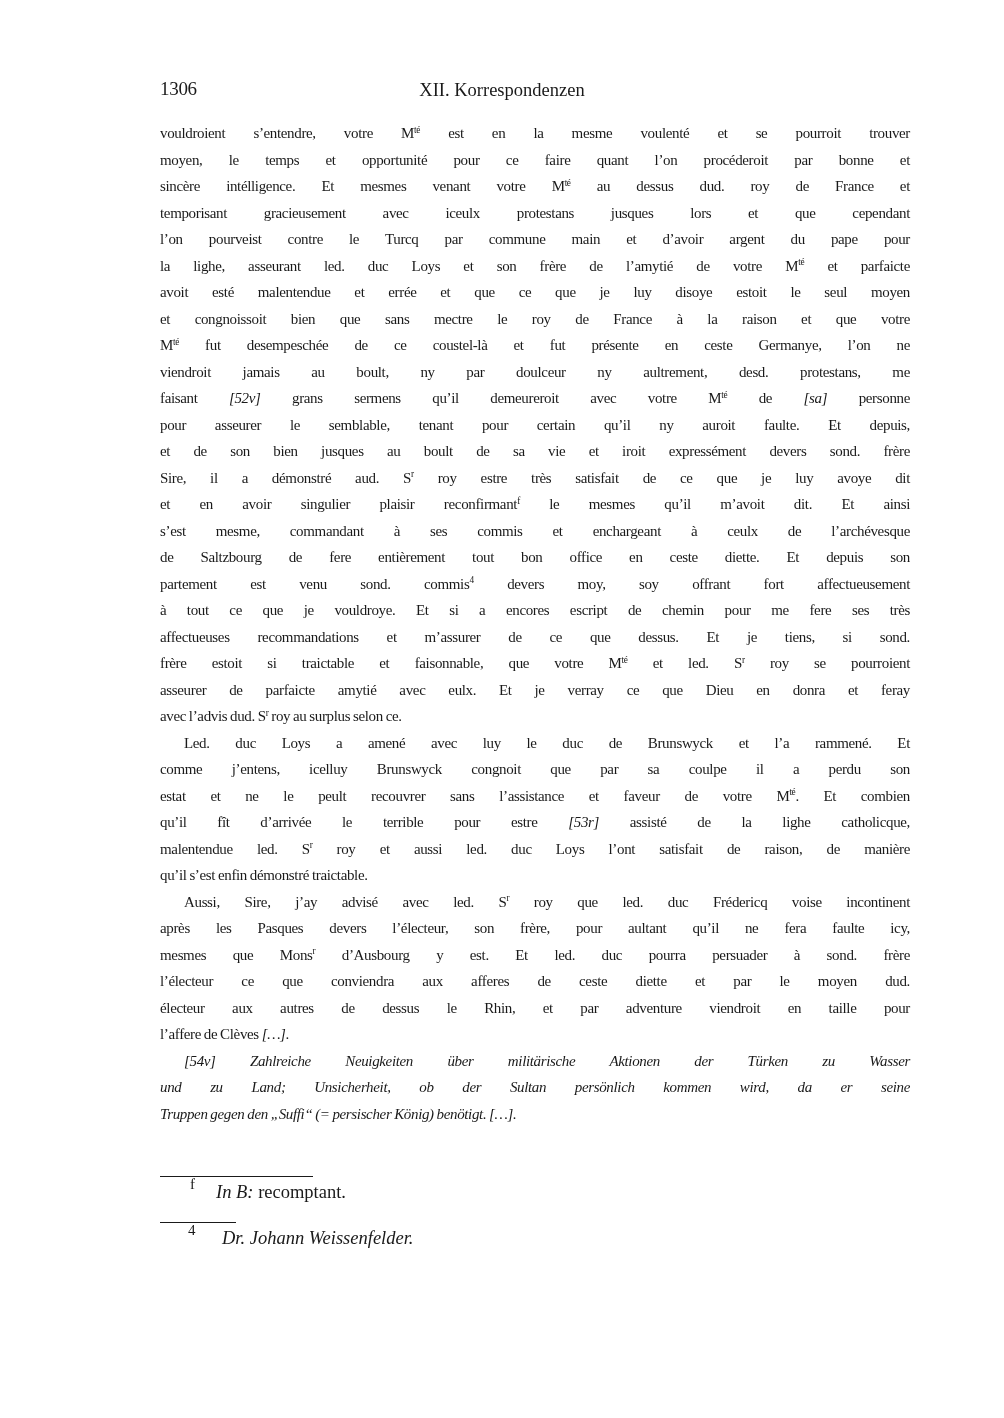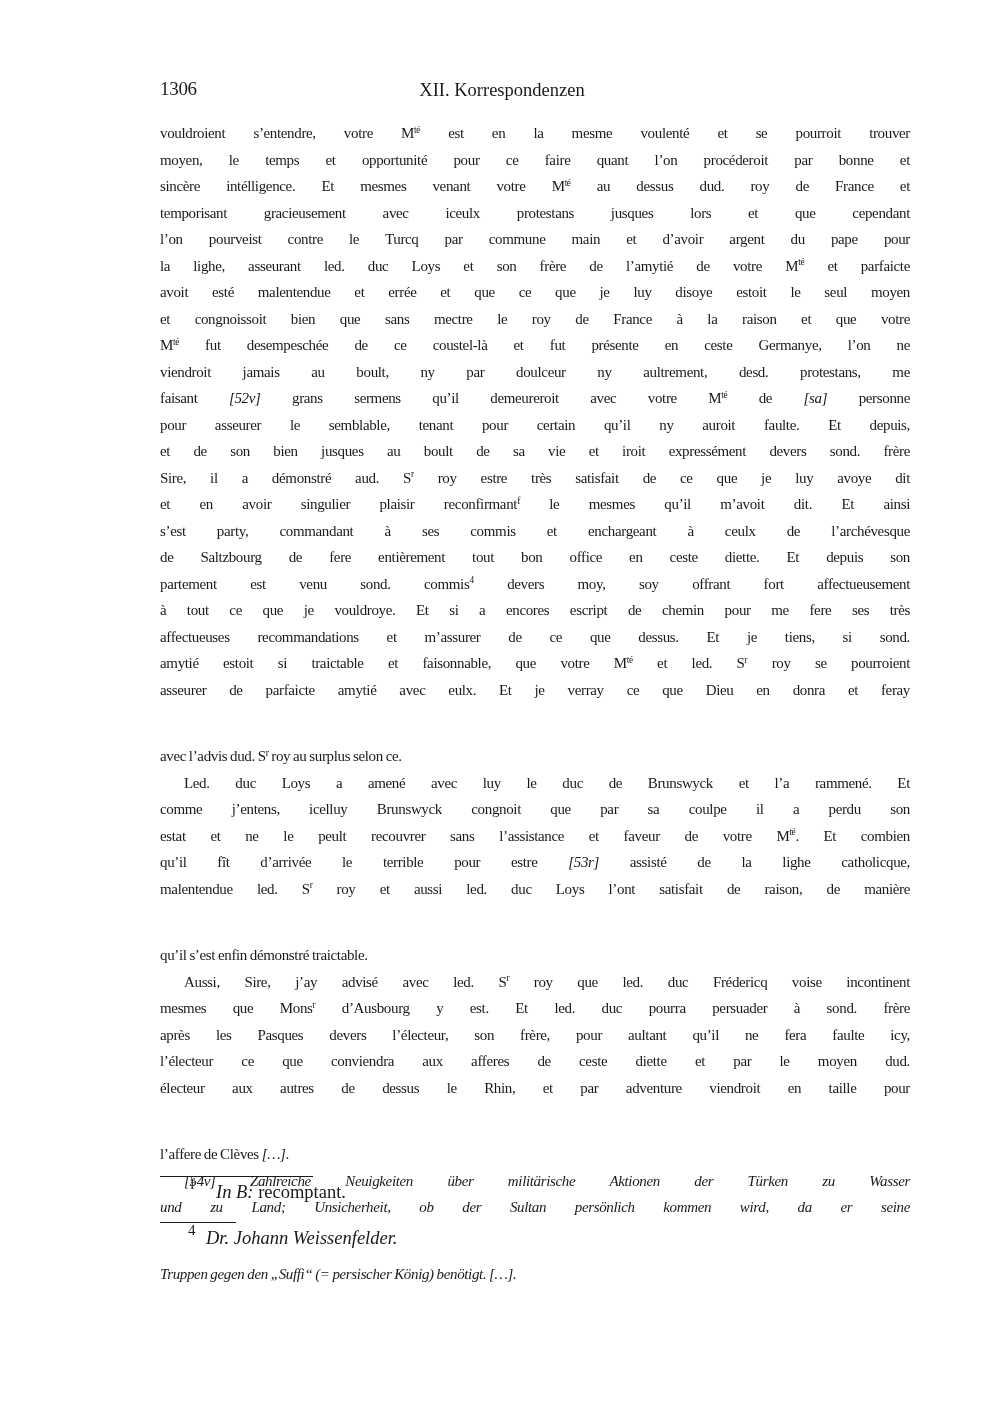--- a/index.html
+++ b/index.html
@@ -3,21 +3,21 @@
 <meta charset="utf-8">
 <style>
   html, body { margin: 0; padding: 0; background: #ffffff; }
   body { width: 1004px; height: 1418px; position: relative; overflow: hidden;
          font-family: "Liberation Serif", "DejaVu Serif", serif; color: #1a1a1a; }
   .page-number { position: absolute; left: 160px; top: 78px; font-size: 19px; letter-spacing: -0.3px; }
   .running-head { position: absolute; left: 0; width: 1004px; top: 80px; text-align: center; font-size: 18.5px; }
   .running-head span { display: inline-block; }
   .body-text { position: absolute; left: 160px; top: 120px; width: 750px; font-size: 15px; line-height: 26.5px; }
   .line { display: block; text-align: justify; text-align-last: justify; white-space: nowrap; height: 26.5px; word-spacing: -0.6px; letter-spacing: -0.35px; }
-  .line.last { text-align-last: left; margin-top: 40px; }
+  .line.last { text-align-last: left; }
   .line.indent { padding-left: 24px; }
   .line.it { font-style: italic; }
   sup { font-size: 0.62em; vertical-align: 0; position: relative; top: -0.55em; line-height: 0; }
   .i { font-style: italic; text-align: right; }
   .fn-rule { position: absolute; left: 160px; height: 1px; background: #1a1a1a; }
   .footnote { position: absolute; left: 160px; font-size: 18.5px; }
   .footnote .mark { position: absolute; top: -6px; font-size: 15px; }
 </style>
 </head>
 <body>
@@ -35,51 +35,51 @@
       <span class="line"><span>la lighe, asseurant led. duc Loys et son frère de l’amytié de votre M</span><sup>té</sup><span> et parfaicte</span></span>
       <span class="line"><span>avoit esté malentendue et errée et que ce que je luy disoye estoit le seul moyen</span></span>
       <span class="line"><span>et congnoissoit bien que sans mectre le roy de France à la raison et que votre</span></span>
       <span class="line"><span>M</span><sup>té</sup><span> fut desempeschée de ce coustel-là et fut présente en ceste Germanye, l’on ne</span></span>
       <span class="line"><span>viendroit jamais au boult, ny par doulceur ny aultrement, desd. protestans, me</span></span>
       <span class="line"><span>faisant </span><span class="i">[52v]</span><span> grans sermens qu’il demeureroit avec votre M</span><sup>té</sup><span> de </span><span class="i">[sa]</span><span> personne</span></span>
       <span class="line"><span>pour asseurer le semblable, tenant pour certain qu’il ny auroit faulte. Et depuis,</span></span>
       <span class="line"><span>et de son bien jusques au boult de sa vie et iroit expressément devers sond. frère</span></span>
       <span class="line"><span>Sire, il a démonstré aud. S</span><sup>r</sup><span> roy estre très satisfait de ce que je luy avoye dit</span></span>
       <span class="line"><span>et en avoir singulier plaisir reconfirmant</span><sup>f</sup><span> le mesmes qu’il m’avoit dit. Et ainsi</span></span>
-      <span class="line"><span>s’est party, commandant à ses commis et enchargeant à ceulx de l’archévesque</span></span>
+      <span class="line"><span>s’est mesme, commandant à ses commis et enchargeant à ceulx de l’archévesque</span></span>
       <span class="line"><span>de Saltzbourg de fere entièrement tout bon office en ceste diette. Et depuis son</span></span>
       <span class="line"><span>partement est venu sond. commis</span><sup>4</sup><span> devers moy, soy offrant fort affectueusement</span></span>
       <span class="line"><span>à tout ce que je vouldroye. Et si a encores escript de chemin pour me fere ses très</span></span>
       <span class="line"><span>affectueuses recommandations et m’assurer de ce que dessus. Et je tiens, si sond.</span></span>
-      <span class="line"><span>amytié estoit si traictable et faisonnable, que votre M</span><sup>té</sup><span> et led. S</span><sup>r</sup><span> roy se pourroient</span></span>
+      <span class="line"><span>frère estoit si traictable et faisonnable, que votre M</span><sup>té</sup><span> et led. S</span><sup>r</sup><span> roy se pourroient</span></span>
       <span class="line"><span>asseurer de parfaicte amytié avec eulx. Et je verray ce que Dieu en donra et feray</span></span>
       <span class="line last"><span>avec l’advis dud. S</span><sup>r</sup><span> roy au surplus selon ce.</span></span>
       <span class="line indent"><span>Led. duc Loys a amené avec luy le duc de Brunswyck et l’a rammené. Et</span></span>
       <span class="line"><span>comme j’entens, icelluy Brunswyck congnoit que par sa coulpe il a perdu son</span></span>
       <span class="line"><span>estat et ne le peult recouvrer sans l’assistance et faveur de votre M</span><sup>té</sup><span>. Et combien</span></span>
       <span class="line"><span>qu’il fît d’arrivée le terrible pour estre </span><span class="i">[53r]</span><span> assisté de la lighe catholicque,</span></span>
       <span class="line"><span>malentendue led. S</span><sup>r</sup><span> roy et aussi led. duc Loys l’ont satisfait de raison, de manière</span></span>
       <span class="line last"><span>qu’il s’est enfin démonstré traictable.</span></span>
       <span class="line indent"><span>Aussi, Sire, j’ay advisé avec led. S</span><sup>r</sup><span> roy que led. duc Fréderic­q voise incontinent</span></span>
+      <span class="line"><span>après les Pasques devers l’électeur, son frère, pour aultant qu’il ne fera faulte icy,</span></span>
       <span class="line"><span>mesmes que Mons</span><sup>r</sup><span> d’Ausbourg y est. Et led. duc pourra persuader à sond. frère</span></span>
-      <span class="line"><span>après les Pasques devers l’électeur, son frère, pour aultant qu’il ne fera faulte icy,</span></span>
       <span class="line"><span>l’électeur ce que conviendra aux afferes de ceste diette et par le moyen dud.</span></span>
       <span class="line"><span>électeur aux autres de dessus le Rhin, et par adventure viendroit en taille pour</span></span>
       <span class="line last"><span>l’affere de Clèves </span><span class="i">[…]</span><span>.</span></span>
       <span class="line indent it"><span>[54v] Zahlreiche Neuigkeiten über militärische Aktionen der Türken zu Wasser</span></span>
       <span class="line it"><span>und zu Land; Unsicherheit, ob der Sultan persönlich kommen wird, da er seine</span></span>
       <span class="line last it"><span>Truppen gegen den „Suffi“ (= persischer König) benötigt. […].</span></span>
     </div>
 
   <div class="fn-rule" style="top:1176px; width:153px;"></div>
   <div class="footnote" style="top:1182px;">
     <span class="mark" style="left:30px;">f</span>
     <span style="position:absolute; left:56px; white-space:nowrap;">
       <span class="i">In B:</span><span> recomptant.</span>
     </span>
   </div>
 
   <div class="fn-rule" style="top:1222px; width:76px;"></div>
   <div class="footnote" style="top:1228px;">
     <span class="mark" style="left:28px;">4</span>
-    <span class="i" style="position:absolute; left:46px; white-space:nowrap;">Dr. Johann Weissenfelder.</span>
+    <span class="i" style="position:absolute; left:62px; white-space:nowrap;">Dr. Johann Weissenfelder.</span>
   </div>
 </div>
 
 </body></html>

